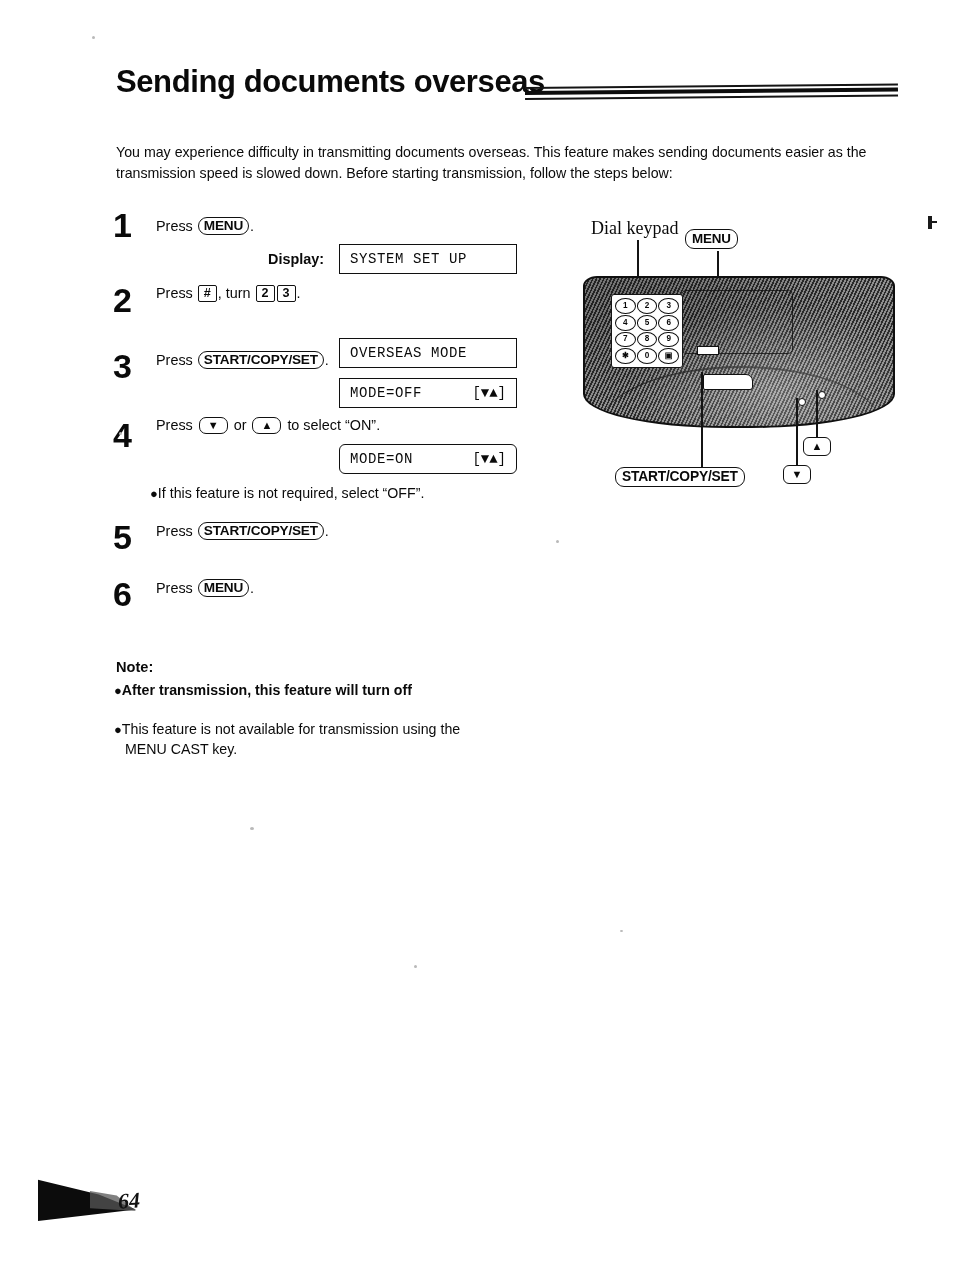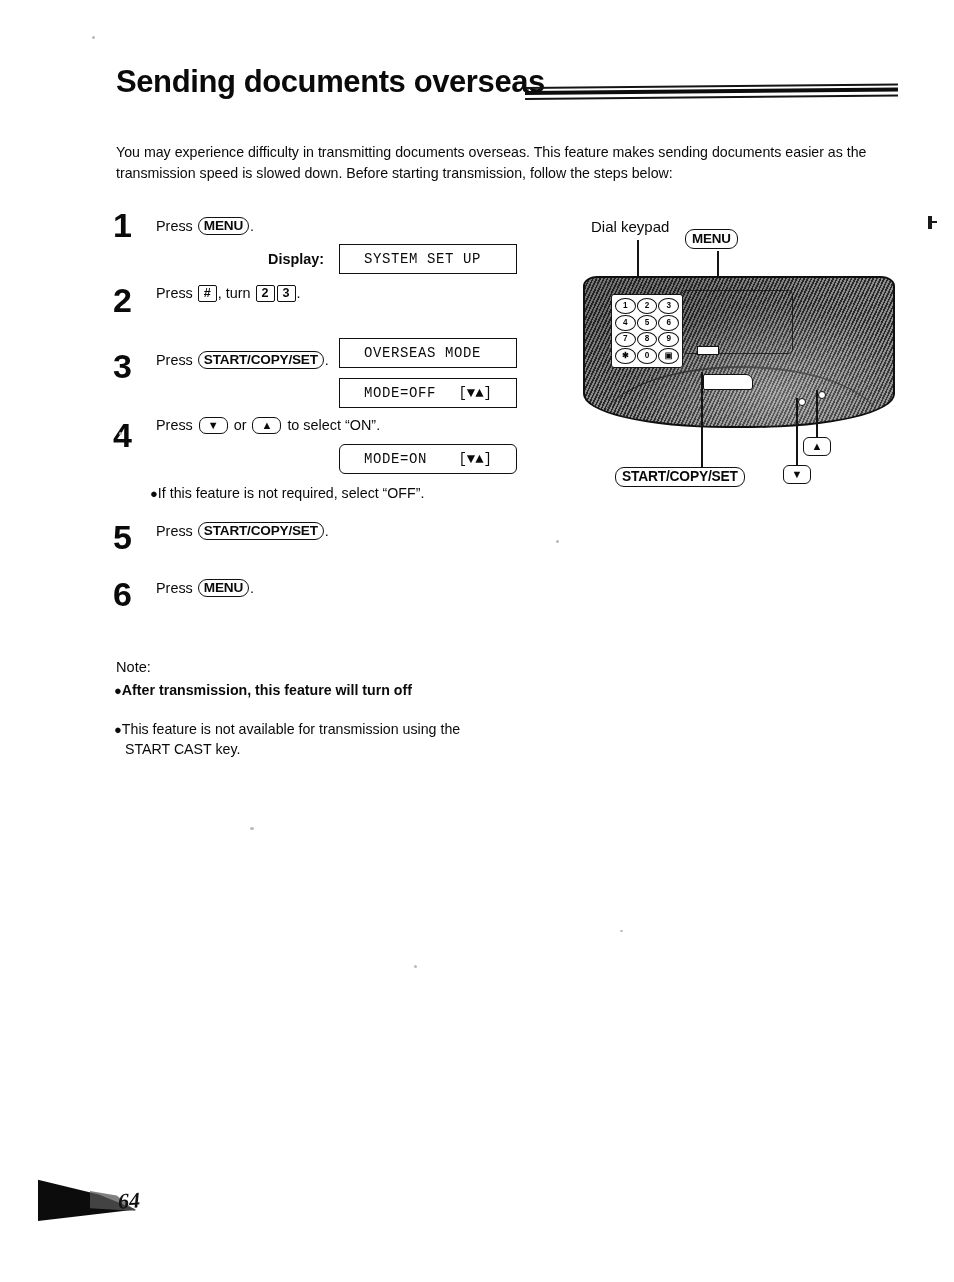--- a/index.html
+++ b/index.html
@@ -129,59 +129,60 @@
     border: 1.7px solid #101010;
     background: #fff;
     width: 178px;
     height: 30px;
     box-sizing: border-box;
     font-family: "Liberation Mono", monospace;
     font-size: 14px;
     letter-spacing: 0.6px;
     display: flex;
     align-items: center;
-    padding: 0 24px;
+    padding: 0 10px;
     box-sizing: border-box;
   }
   .lcd .lcd-left { flex: 1 1 auto; white-space: nowrap; }
   .lcd .lcd-right { flex: 0 0 auto; white-space: nowrap; letter-spacing: 0; }
 
   
   .bullet-line {
     position: absolute;
     font-size: 14.2px;
     line-height: 19px;
     white-space: nowrap;
   }
   .bdot { font-size: 13px; }
 
   
   .note-title {
     position: absolute;
     left: 116px;
     top: 659px;
     font-size: 14.6px;
-    font-weight: normal;
+    font-weight: bold;
   }
   .note-item {
     position: absolute;
     left: 114px;
     width: 430px;
     font-size: 14.2px;
     line-height: 19.5px;
   }
   .note-item .ind { display: block; padding-left: 11px; }
 
   
   .fax-wrap { position: absolute; left: 575px; top: 218px; width: 330px; height: 290px; }
 
   .callout-label {
     position: absolute;
-    font-size: 15px;
-    white-space: nowrap;
+    font-size: 18px;
+    white-space: nowrap;
+    font-family: Liberation Serif, serif;
   }
   .callout-pill {
     position: absolute;
     border: 1.8px solid #111;
     border-radius: 9px;
     padding: 1px 6px 2px 6px;
     font-weight: bold;
     font-size: 13.4px;
     line-height: 15px;
     background: #fff;
@@ -420,21 +421,21 @@
 </div>
 
 <div class="note-title">Note:</div>
 
 <div class="note-item" style="top:681px;font-weight:bold;">
   <span class="bdot">●</span><span>After transmission, this feature will turn off</span>
 </div>
 
 <div class="note-item" style="top:720px;">
   <span class="bdot">●</span><span>This feature is not available for transmission using the</span>
-  <span class="ind">START CAST key.</span>
+  <span class="ind">MENU CAST key.</span>
 </div>
 
 <div class="fax-wrap">
 
   <div class="callout-label" style="left:16px; top:0px;">Dial keypad</div>
   <div class="leader" style="left:62px; top:22px; height:40px;"></div>
 
   <div class="callout-pill" style="left:110px; top:11px;">MENU</div>
   <div class="leader" style="left:142px; top:33px; height:100px;"></div>
 

